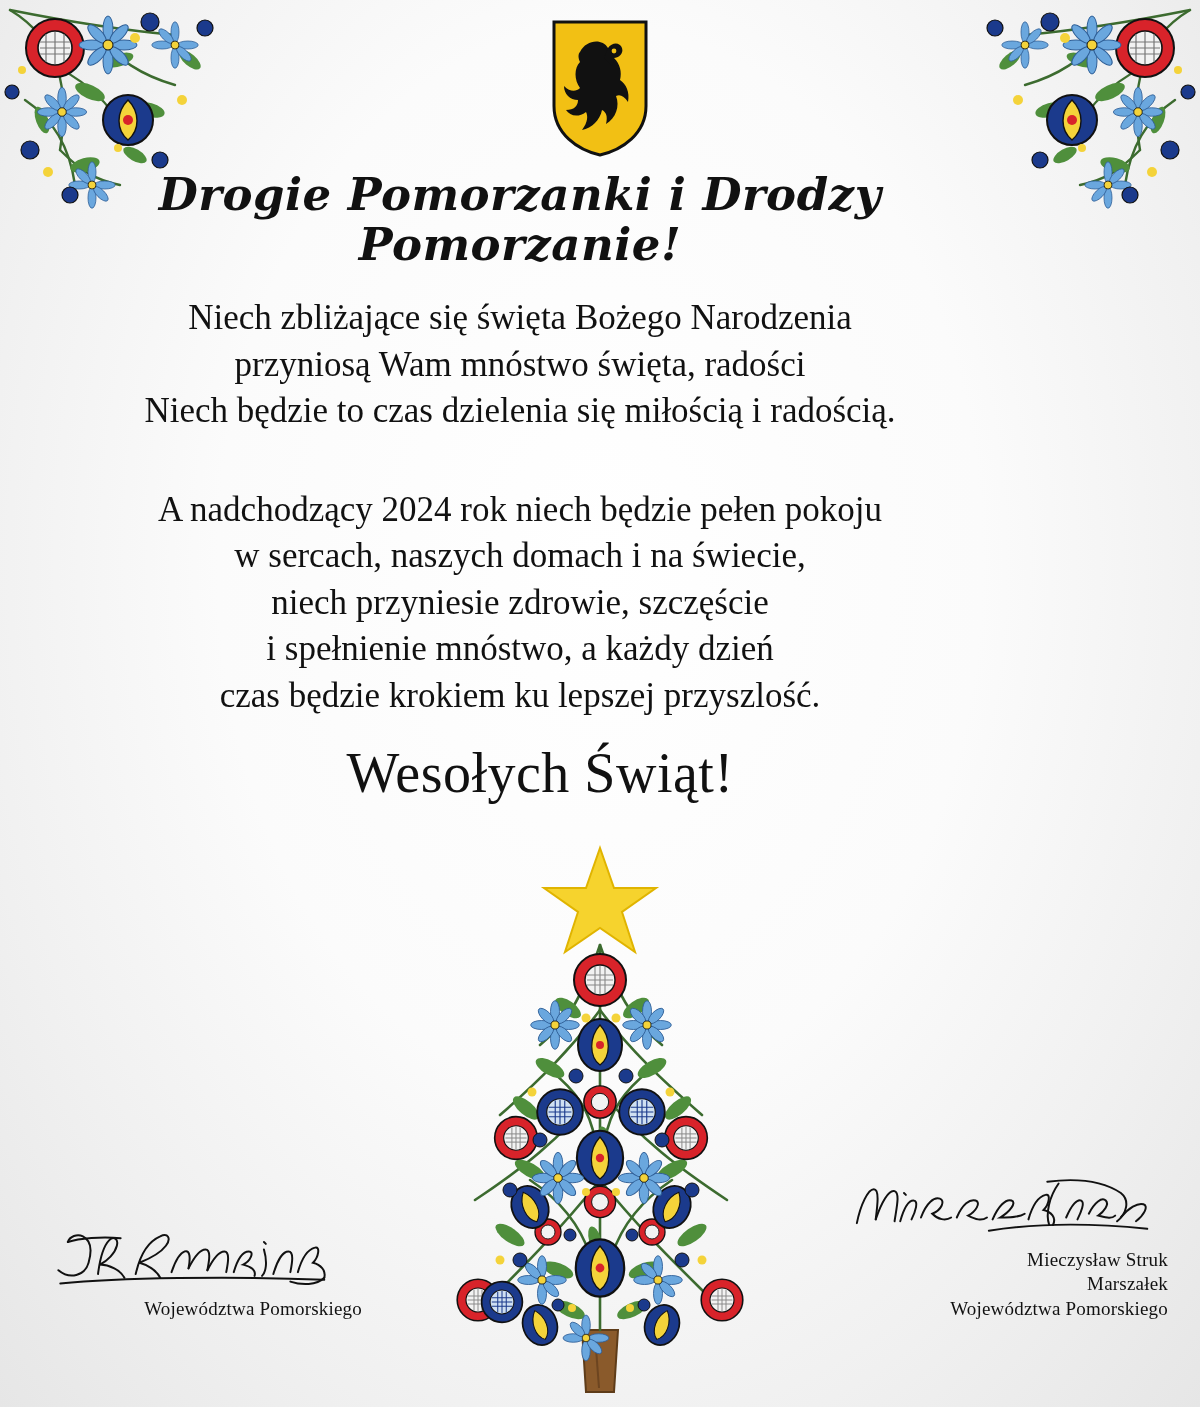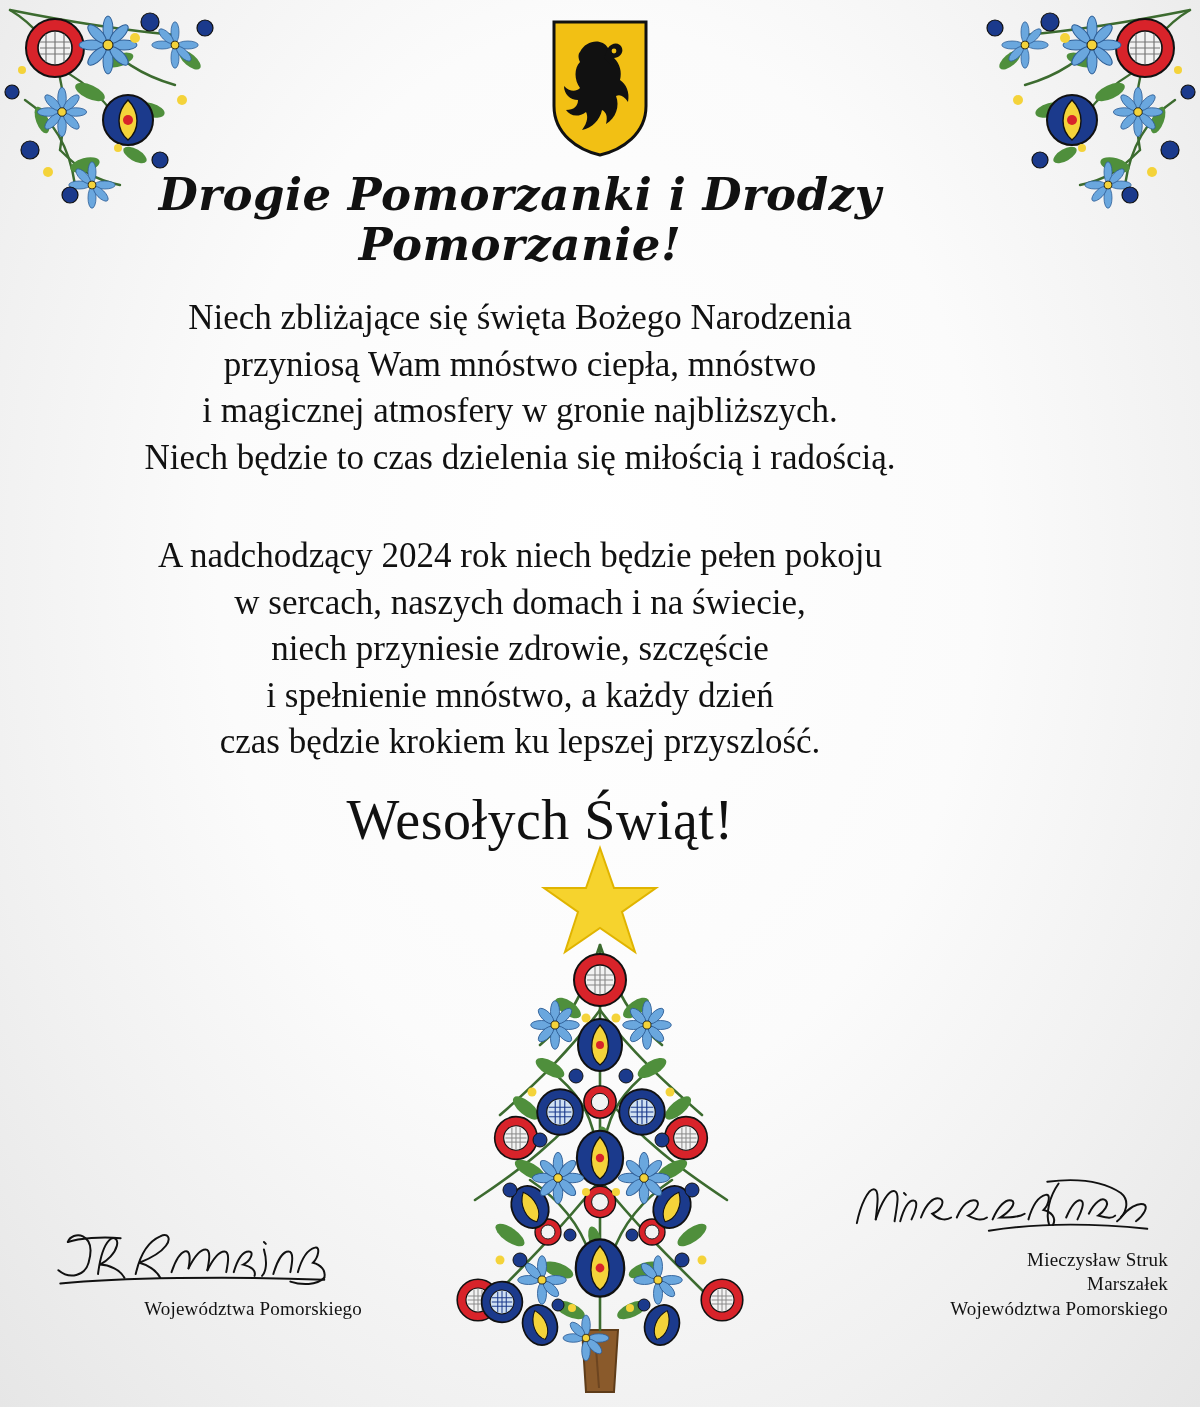--- a/index.html
+++ b/index.html
@@ -326,22 +326,21 @@
     </g>
     <circle cx="64" cy="33" r="2.4" fill="#f2c014"></circle>
   </svg>
 </div>
 
 <div class="content">
   <h1 class="greeting">Drogie Pomorzanki i Drodzy Pomorzanie!</h1>
 
   <p class="para first">
     <span class="ln">Niech zbliżające się święta Bożego Narodzenia</span>
-    <span class="ln">przyniosą Wam mnóstwo ciepła, mnóstwo</span>
-    <span class="ln">i magicznej atmosfery w gronie najbliższych.</span>
+    <span class="ln">przyniosą Wam mnóstwo święta, radości</span>
     <span class="ln">Niech będzie to czas dzielenia się miłością i radością.</span>
   </p>
 
   <p class="para second">
     <span class="ln">A nadchodzący 2024 rok niech będzie pełen pokoju</span>
     <span class="ln">w sercach, naszych domach i na świecie,</span>
     <span class="ln">niech przyniesie zdrowie, szczęście</span>
     <span class="ln">i spełnienie mnóstwo, a każdy dzień</span>
     <span class="ln">czas będzie krokiem ku lepszej przyszlość.</span>
   </p>

